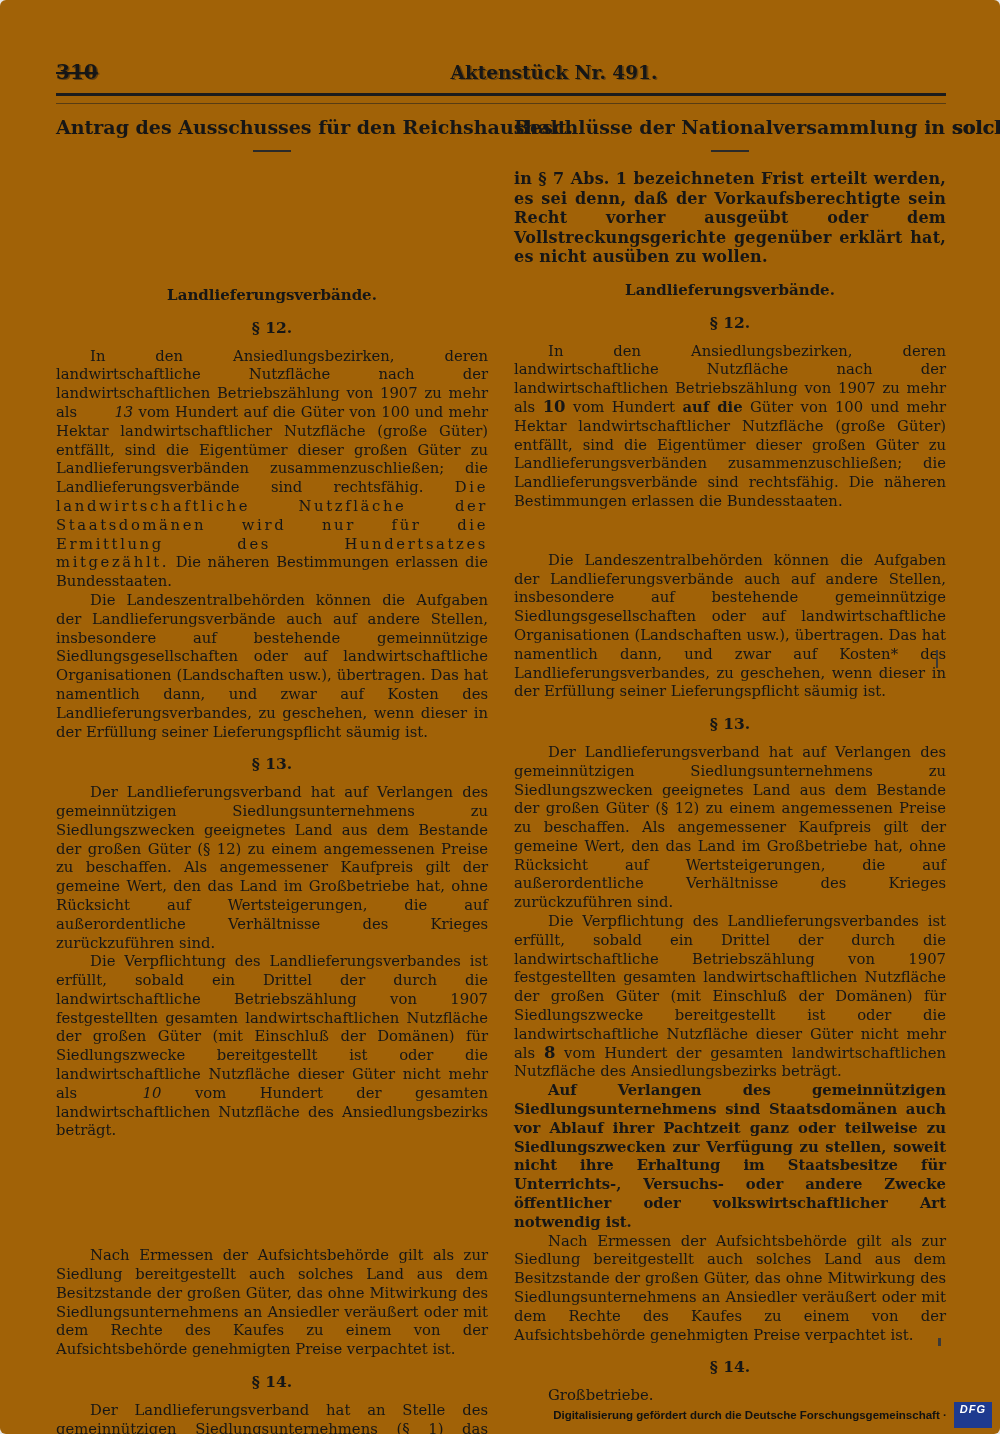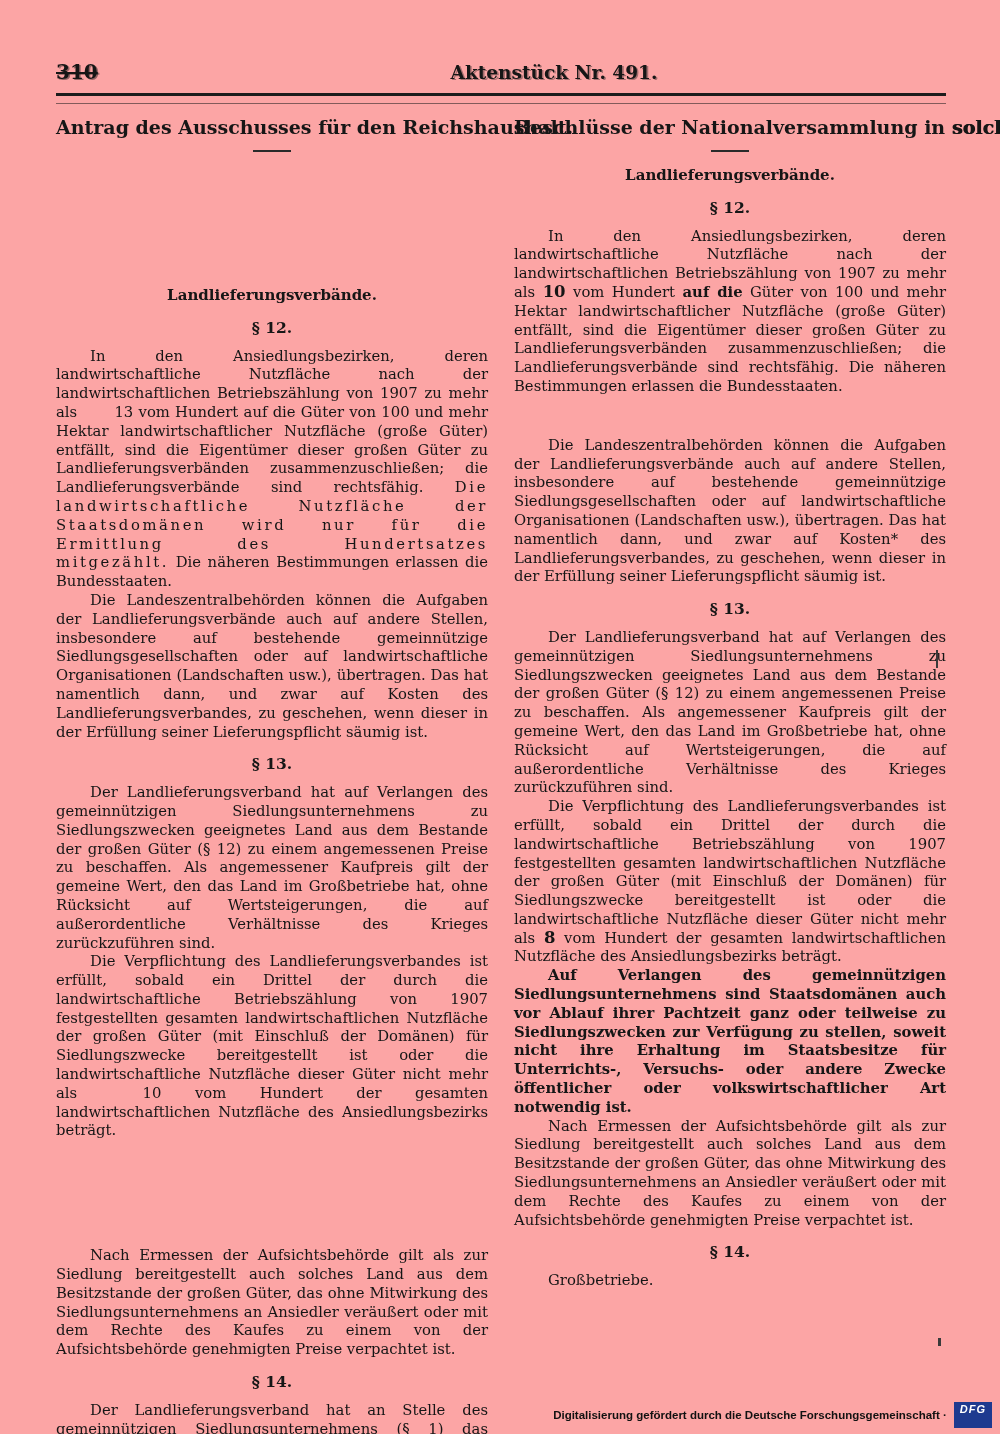--- a/index.html
+++ b/index.html
@@ -1,25 +1,26 @@
 <!DOCTYPE html>
 <html lang="de"><head>
 <meta charset="utf-8">
 <style>
   html,body{margin:0;padding:0;background:#e8e8e8;}
   .page{
     position:relative;
     width:1000px;height:1434px;
     margin:0 auto;
-    background:#fca5a5;
+    background:#a16207;
     color:#161616;
     font-family:"DejaVu Serif", serif;
     overflow:hidden;
     box-sizing:border-box;
     padding:60px 54px 0 56px;
+    border-radius:6px;
   }
   
   .running-head{display:flex;align-items:baseline;}
   .page-number{
     width:78px;flex:0 0 auto;
     font-size:20px;font-weight:bold;
     text-decoration:line-through;
     text-shadow:1.5px .8px 0 rgba(20,20,20,.45);
   }
   .head-title{
@@ -43,21 +44,21 @@
   }
   .col-header .extra-bold{text-shadow:.7px 0 0 currentColor;}
   .head-rule{width:38px;border:0;border-top:2px solid #2a2a2a;margin:13px auto 0;}
   .sec-heading{text-align:center;font-weight:bold;font-size:15px;margin:0;}
   .sec-label{text-align:center;font-weight:bold;font-size:15.5px;margin:14px 0 9px;}
   .para{margin:0;text-align:justify;text-indent:2.3em;}
   .para.flush{text-indent:0;}
   .bold-para{font-weight:bold;}
   .intro{margin-top:17px;font-size:16px;line-height:19.6px;letter-spacing:.2px;}
   .spaced{letter-spacing:2.6px;word-spacing:5px;}
-  .num-italic{margin-left:32px;}
+  .num-italic{font-style:italic;margin-left:32px;}
   .num-bold{font-weight:bold;font-size:16.5px;}
   .bold-inline{font-weight:bold;margin-top:8px;}
   .smudged{text-shadow:1px 0 0 currentColor;text-decoration:line-through;text-decoration-thickness:1px;}
   .gap1-left{height:134px;}
   .gap-right-sec{height:14px;}
   .gap-p2-right{height:40px;}
   .gap2-left{height:106px;}
   .unveraendert{text-indent:2.3em;margin:4px 0 0;}
   
   .artifact{position:absolute;background:#3a3a3a;}
@@ -119,20 +120,21 @@
 
       <p class="sec-label">§ 14.</p>
 
       <p class="para"><span>Der Landlieferungsverband hat an Stelle des gemeinnützigen Siedlungsunternehmens (§ 1) das </span><span class="smudged">Vorkaufsrecht</span><span> auf alle großen Güter seines Bezirkes. Er</span></p>
     </div>
 
     <div class="col">
       <div class="col-header"><span>Beschlüsse der Nationalversammlung in </span><span class="extra-bold">solches</span><span> Beratung.</span></div>
       <hr class="head-rule">
 
+      <p class="para flush bold-para intro">in § 7 Abs. 1 bezeichneten Frist erteilt werden, es sei denn, daß der Vorkaufsberechtigte sein Recht vorher ausgeübt oder dem Vollstreckungsgerichte gegenüber erklärt hat, es nicht ausüben zu wollen.</p>
 
       <div class="gap-right-sec"></div>
 
       <p class="sec-heading">Landlieferungsverbände.</p>
       <p class="sec-label">§ 12.</p>
 
       <p class="para"><span>In den Ansiedlungsbezirken, deren landwirtschaftliche Nutzfläche nach der landwirtschaftlichen Betriebszählung von 1907 zu mehr als </span><span class="num-bold">10</span><span> vom Hundert </span><span class="bold-inline">auf die</span><span> Güter von 100 und mehr Hektar landwirtschaftlicher Nutzfläche (große Güter) entfällt, sind die Eigentümer dieser großen Güter zu Landlieferungsverbänden zusammenzuschließen; die Landlieferungsverbände sind rechtsfähig. Die näheren Bestimmungen erlassen die Bundesstaaten.</span></p>
 
       <div class="gap-p2-right"></div>
 

